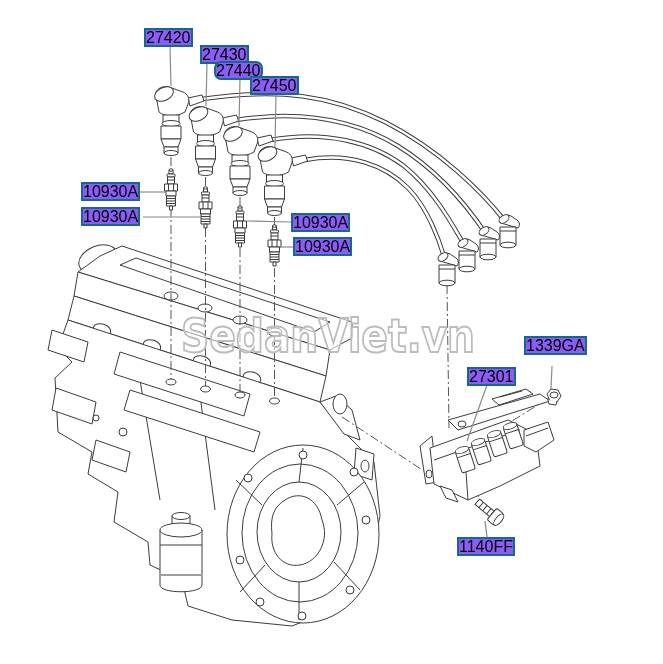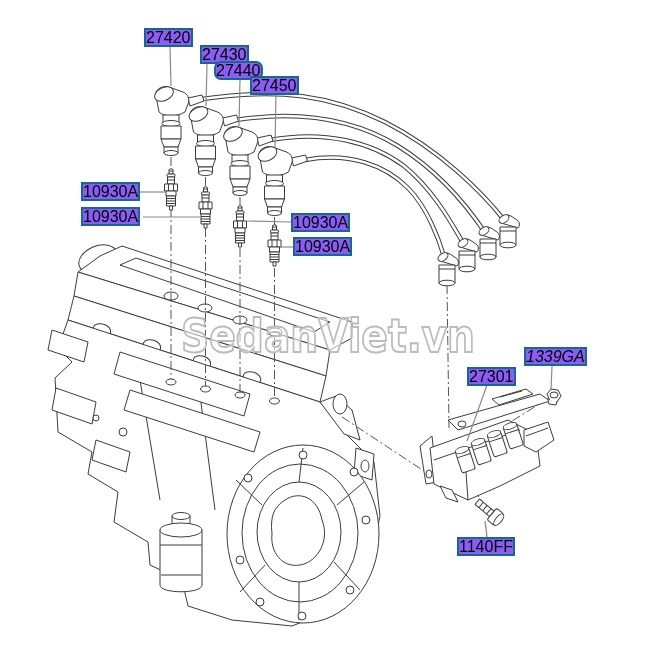--- a/index.html
+++ b/index.html
@@ -255,17 +255,17 @@
   </svg>
 
   <div class="callout" style="left:144px;top:28px;">27420</div>
   <div class="callout" style="left:200px;top:45px;">27430</div>
   <div class="callout" style="left:214px;top:61px;border-radius:7px;">27440</div>
   <div class="callout" style="left:250px;top:76px;text-align:center;">27450</div>
   <div class="callout" style="left:81px;top:182px;">10930A</div>
   <div class="callout" style="left:81px;top:207px;">10930A</div>
   <div class="callout" style="left:291px;top:213px;">10930A</div>
   <div class="callout" style="left:293px;top:237px;">10930A</div>
-  <div class="callout" style="left:524px;top:347px;font-style:italic;">1339GA</div>
+  <div class="callout" style="left:524px;top:336px;">1339GA</div>
   <div class="callout" style="left:467px;top:367px;">27301</div>
   <div class="callout" style="left:457px;top:537px;">1140FF</div>
 
 </div>
 
 </body></html>

